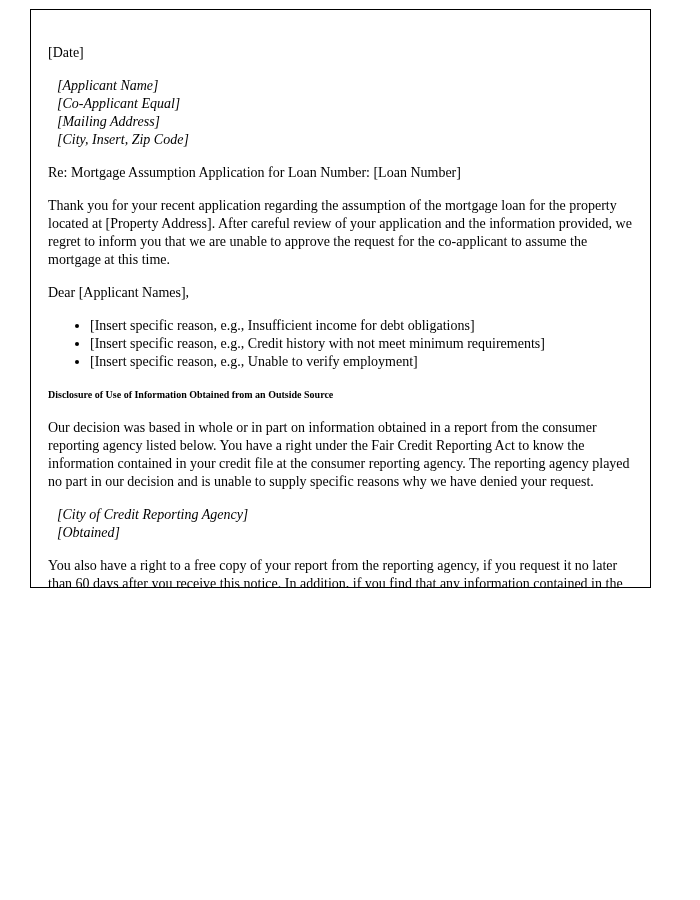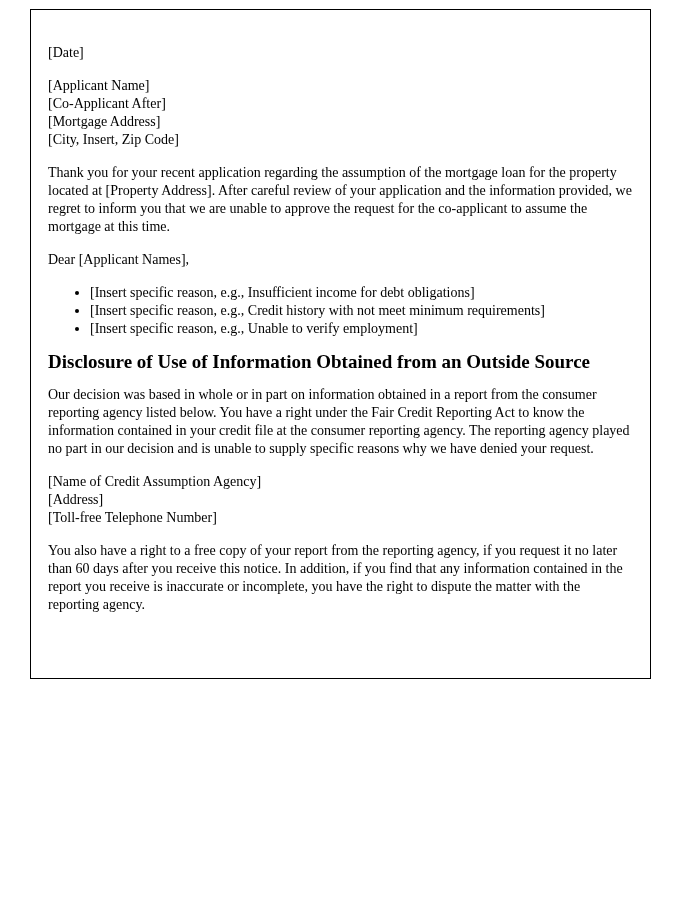--- a/index.html
+++ b/index.html
@@ -13,87 +13,88 @@
     height: 900px;
     background: #ffffff;
     font-family: "Liberation Serif", serif;
     color: #000000;
   }
   .page {
     position: absolute;
     left: 30px;
     top: 9px;
     width: 621px;
-    height: 670px;
+    height: 579px;
     border: 1px solid #000000;
     box-sizing: border-box;
     padding: 34px 18px 0 17px;
     overflow: hidden;
     font-size: 14px;
     line-height: 18px;
   }
   .page p {
     margin: 0 0 15px 0;
   }
   .addr-block {
-    margin: 0 0 15px 0;
+    margin: 0 0 15px 9px;
+    font-style: italic;
   }
   .addr-line {
     margin: 0;
   }
   ul.reasons {
     margin: 0 0 15px 0;
     padding: 0 0 0 42px;
     list-style-type: disc;
   }
   ul.reasons li {
     margin: 0;
   }
   .heading {
     font-weight: bold;
-    font-size: 19px;
+    font-size: 10px;
     margin: 0 0 15px 0;
     line-height: 18px;
   }
 </style>
 </head>
 <body>
 
 <div class="canvas">
   <div class="page">
 
     <p>[Date]</p>
 
     <div class="addr-block">
       <div class="addr-line">[Applicant Name]</div>
-      <div class="addr-line">[Co-Applicant After]</div>
-      <div class="addr-line">[Mortgage Address]</div>
+      <div class="addr-line">[Co-Applicant Equal]</div>
+      <div class="addr-line">[Mailing Address]</div>
       <div class="addr-line">[City, Insert, Zip Code]</div>
     </div>
 
+    <p>Re: Mortgage Assumption Application for Loan Number: [Loan Number]</p>
 
     <p>Thank you for your recent application regarding the assumption of the mortgage loan for the property located at [Property Address]. After careful review of your application and the information provided, we regret to inform you that we are unable to approve the request for the co-applicant to assume the mortgage at this time.</p>
 
     <p>Dear [Applicant Names],</p>
 
 
     <ul class="reasons">
       <li>[Insert specific reason, e.g., Insufficient income for debt obligations]</li>
       <li>[Insert specific reason, e.g., Credit history with not meet minimum requirements]</li>
       <li>[Insert specific reason, e.g., Unable to verify employment]</li>
     </ul>
 
     <div class="heading">Disclosure of Use of Information Obtained from an Outside Source</div>
 
     <p>Our decision was based in whole or in part on information obtained in a report from the consumer reporting agency listed below. You have a right under the Fair Credit Reporting Act to know the information contained in your credit file at the consumer reporting agency. The reporting agency played no part in our decision and is unable to supply specific reasons why we have denied your request.</p>
 
     <div class="addr-block">
-      <div class="addr-line">[Name of Credit Assumption Agency]</div>
-      <div class="addr-line">[Address]</div>
-      <div class="addr-line">[Toll-free Telephone Number]</div>
+      <div class="addr-line">[City of Credit Reporting Agency]</div>
+      <div class="addr-line">[Obtained]</div>
     </div>
 
     <p>You also have a right to a free copy of your report from the reporting agency, if you request it no later than 60 days after you receive this notice. In addition, if you find that any information contained in the report you receive is inaccurate or incomplete, you have the right to dispute the matter with the reporting agency.</p>
 
 
 
   </div>
 </div>
 
 </body></html>

